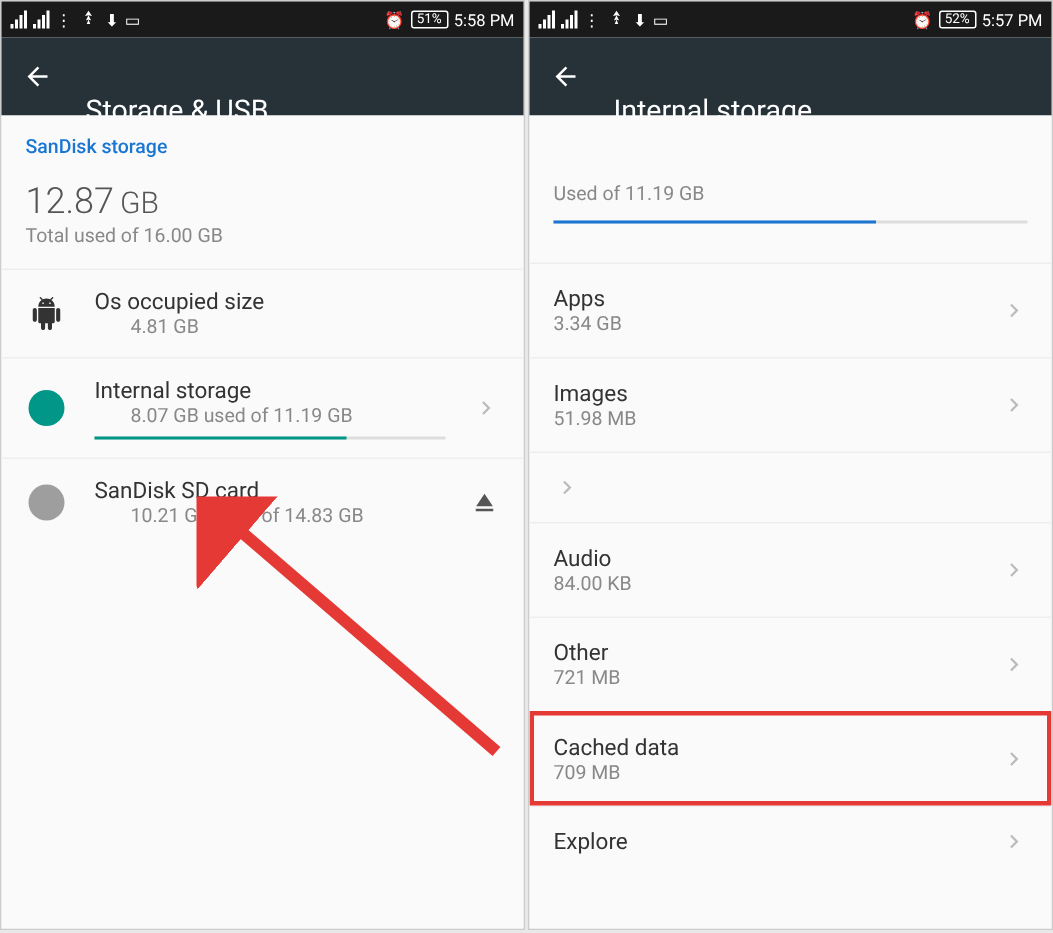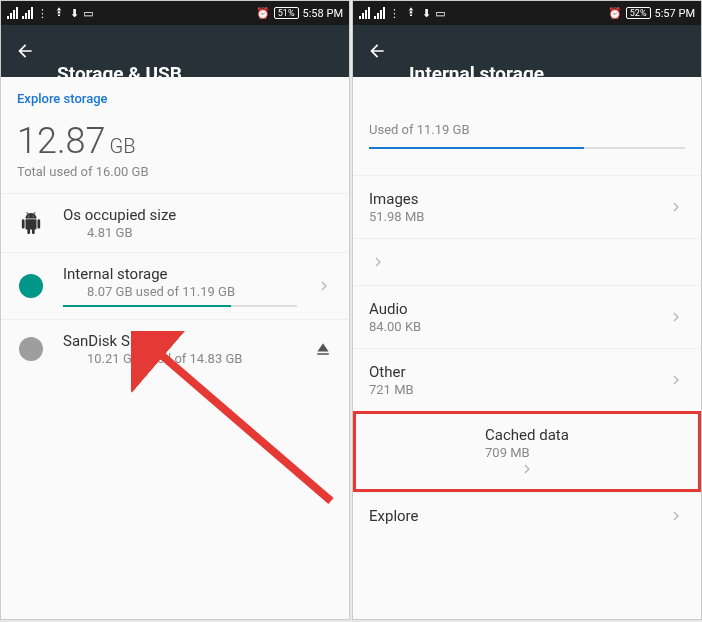--- a/index.html
+++ b/index.html
@@ -2,46 +2,46 @@
 <html><head>
   <meta charset="utf-8">
   <style>
     * { margin: 0; padding: 0; box-sizing: border-box; font-family: Roboto, Arial, sans-serif; }
     body { background: #e8e8e8; display: flex; gap: 2px; width: 702px; height: 622px; }
     .phone { width: 350px; height: 620px; background: #fafafa; display: flex; flex-direction: column; border: 1px solid #ccc; position: relative; }
     .statusbar { height: 24px; background: #1a1a1a; color: #fff; display: flex; align-items: center; padding: 0 6px; font-size: 11px; justify-content: space-between; }
     .sb-left, .sb-right { display: flex; align-items: center; gap: 4px; }
     .sb-right .batt { border: 1px solid #fff; border-radius: 2px; padding: 0 3px; font-size: 9px; }
     .appbar { height: 52px; background: #263238; color: #fff; display: flex; align-items: center; padding: 0 14px; gap: 22px; }
-    .appbar .title { font-size: 19px; font-weight: 700; margin-top: 44px; }
+    .appbar .title { font-size: 19px; font-weight: 400; margin-top: 44px; }
     .back-arrow { width: 20px; height: 20px; cursor: pointer; }
     .content { flex: 1; overflow: hidden; background: #fafafa; }
     .section-header { color: #1976d2; font-size: 13px; padding: 14px 16px 8px; font-weight: 500; }
     .storage-big { padding: 6px 16px 14px; }
-    .storage-big .num { font-size: 36px; color: #555; font-weight: 300; }
+    .storage-big .num { font-size: 24px; color: #555; font-weight: 300; }
     .storage-big .unit { font-size: 20px; color: #555; font-weight: 300; margin-left: 4px; }
     .storage-big .sub { font-size: 13px; color: #888; margin-top: 2px; }
     .row { display: flex; align-items: center; padding: 12px 16px; gap: 18px; border-top: 1px solid #eee; cursor: pointer; position: relative; }
     .row .icon-slot { width: 28px; height: 28px; flex-shrink: 0; display: flex; align-items: center; justify-content: center; }
     .row .texts { flex: 1; min-width: 0; }
     .row .title { font-size: 15px; color: #333; }
     .row .sub { font-size: 13px; color: #888; margin-top: 1px; margin-left: 24px; }
     .row .chev { color: #bbb; flex-shrink: 0; }
     .progress { height: 2px; background: #ddd; margin-top: 6px; position: relative; }
     .progress .bar { height: 100%; background: #009688; position: absolute; left: 0; top: 0; }
     .progress.blue .bar { background: #1976d2; }
     .header-sub { padding: 14px 16px 8px; }
     .header-sub .sub { font-size: 13px; color: #888; margin-top: 31px; }
     .header-sub .progress { margin-top: 10px; }
     .row2 { display: flex; align-items: center; padding: 14px 16px; border-top: 1px solid #eee; cursor: pointer; }
     .row2 .texts { flex: 1; }
     .row2 .title { font-size: 15px; color: #333; }
     .row2 .sub { font-size: 13px; color: #888; margin-top: 1px; }
     .row2 .chev { color: #bbb; }
-    .highlight { outline: 3px solid #e53935; outline-offset: -3px; flex-direction: column; }
+    .highlight { outline: 3px solid #e53935; outline-offset: -3px; }
     .arrow-overlay { position: absolute; pointer-events: none; z-index: 10; }
     .circle-teal { width: 24px; height: 24px; border-radius: 50%; background: #009688; }
     .circle-grey { width: 24px; height: 24px; border-radius: 50%; background: #9e9e9e; }
     .eject { display: flex; align-items: center; justify-content: center; }
     .signal-bars { display: flex; align-items: flex-end; gap: 1px; height: 12px; }
     .signal-bars span { width: 2px; background: #fff; }
     .leaf-icon { width: 14px; height: 14px; }
   </style>
 </head>
 <body>
@@ -74,21 +74,21 @@
       <span>5:58 PM</span>
     </div>
   </div>
   <div class="appbar">
     <svg class="back-arrow" viewBox="0 0 24 24" fill="#fff">
         <path d="M20 11H7.83l5.59-5.59L12 4l-8 8 8 8 1.41-1.41L7.83 13H20z"></path>
       </svg>
     <span class="title">Storage &amp; USB</span>
   </div>
   <div class="content">
-    <div class="section-header">Explore storage</div>
+    <div class="section-header">SanDisk storage</div>
     <div class="storage-big">
       <span class="num">12.87</span><span class="unit">GB</span>
       <div class="sub">Total used of 16.00 GB</div>
     </div>
     <div class="row">
       <div class="icon-slot">
         <svg width="22" height="22" viewBox="0 0 24 24" fill="#333">
             <path d="M6 18c0 .55.45 1 1 1h1v3.5c0 .83.67 1.5 1.5 1.5s1.5-.67 1.5-1.5V19h2v3.5c0 .83.67 1.5 1.5 1.5s1.5-.67 1.5-1.5V19h1c.55 0 1-.45 1-1V8H6v10zM3.5 8C2.67 8 2 8.67 2 9.5v7c0 .83.67 1.5 1.5 1.5S5 17.33 5 16.5v-7C5 8.67 4.33 8 3.5 8zm17 0c-.83 0-1.5.67-1.5 1.5v7c0 .83.67 1.5 1.5 1.5s1.5-.67 1.5-1.5v-7c0-.83-.67-1.5-1.5-1.5zm-4.97-5.84l1.3-1.3c.2-.2.2-.51 0-.71-.2-.2-.51-.2-.71 0l-1.48 1.48C13.85 1.23 12.95 1 12 1c-.96 0-1.86.23-2.66.63L7.85.15c-.2-.2-.51-.2-.71 0-.2.2-.2.51 0 .71l1.31 1.31C6.97 3.26 6 5.01 6 7h12c0-1.99-.97-3.75-2.47-4.84zM10 5H9V4h1v1zm5 0h-1V4h1v1z"></path>
           </svg>
       </div>
@@ -175,20 +175,29 @@
   <div class="content">
     <div class="header-sub">
       <div class="sub">Used of 11.19 GB</div>
       <div class="progress blue">
           <div class="bar" style="width:68%"></div>
         </div>
     </div>
     <div style="height:18px"></div>
     <div class="row2">
       <div class="texts">
+          <div class="title">Apps</div>
+          <div class="sub">3.34 GB</div>
+        </div>
+      <svg class="chev" width="18" height="18" viewBox="0 0 24 24" fill="currentColor">
+          <path d="M10 6L8.59 7.41 13.17 12l-4.58 4.59L10 18l6-6z"></path>
+        </svg>
+    </div>
+    <div class="row2">
+      <div class="texts">
           <div class="title">Images</div>
           <div class="sub">51.98 MB</div>
         </div>
       <svg class="chev" width="18" height="18" viewBox="0 0 24 24" fill="currentColor">
           <path d="M10 6L8.59 7.41 13.17 12l-4.58 4.59L10 18l6-6z"></path>
         </svg>
     </div>
     <div class="row2">
       <svg class="chev" width="18" height="18" viewBox="0 0 24 24" fill="currentColor">
           <path d="M10 6L8.59 7.41 13.17 12l-4.58 4.59L10 18l6-6z"></path>

